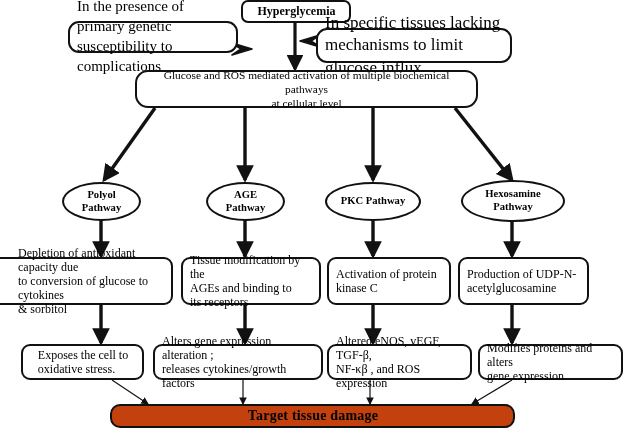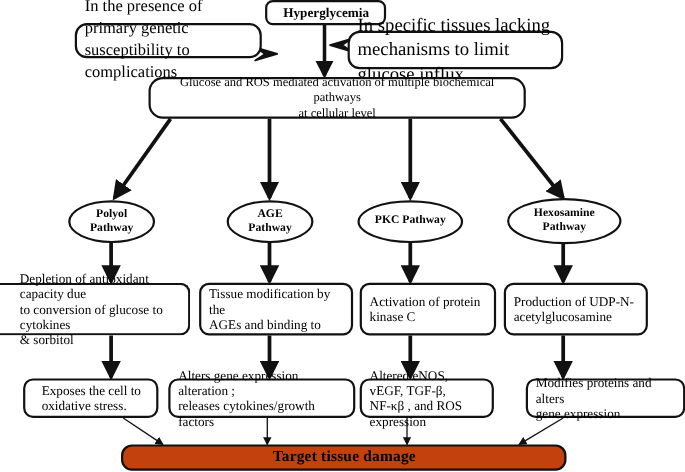--- a/index.html
+++ b/index.html
@@ -203,20 +203,21 @@
       <span class="txt">Depletion of antioxidant capacity due</span>
       <span class="txt">to conversion of glucose to cytokines</span>
       <span class="txt">&amp; sorbitol</span>
     </div>
   </div>
 
   <div class="node rbox" style="left:181px; top:257px; width:140px; height:48px;">
     <div>
       <span class="txt">Tissue modification by the</span>
       <span class="txt">AGEs and binding to</span>
+      <span class="txt">its  receptors</span>
     </div>
   </div>
 
   <div class="node rbox" style="left:327px; top:257px; width:124px; height:48px;">
     <div>
       <span class="txt">Activation of protein</span>
       <span class="txt">kinase C</span>
     </div>
   </div>
 
@@ -234,21 +235,21 @@
     </div>
   </div>
 
   <div class="node rbox" style="left:153px; top:344px; width:170px; height:36px;">
     <div>
       <span class="txt">Alters gene expression alteration ;</span>
       <span class="txt">releases cytokines/growth factors</span>
     </div>
   </div>
 
-  <div class="node rbox" style="left:327px; top:344px; width:122px; height:36px;">
+  <div class="node rbox" style="left:327px; top:344px; width:145px; height:36px;">
     <div>
       <span class="txt">Altered eNOS, vEGF, TGF-β,</span>
       <span class="txt">NF-κβ , and ROS expression</span>
     </div>
   </div>
 
   <div class="node rbox" style="left:478px; top:344px; width:145px; height:36px;">
     <div>
       <span class="txt">Modifies proteins and alters</span>
       <span class="txt">gene expression</span>

